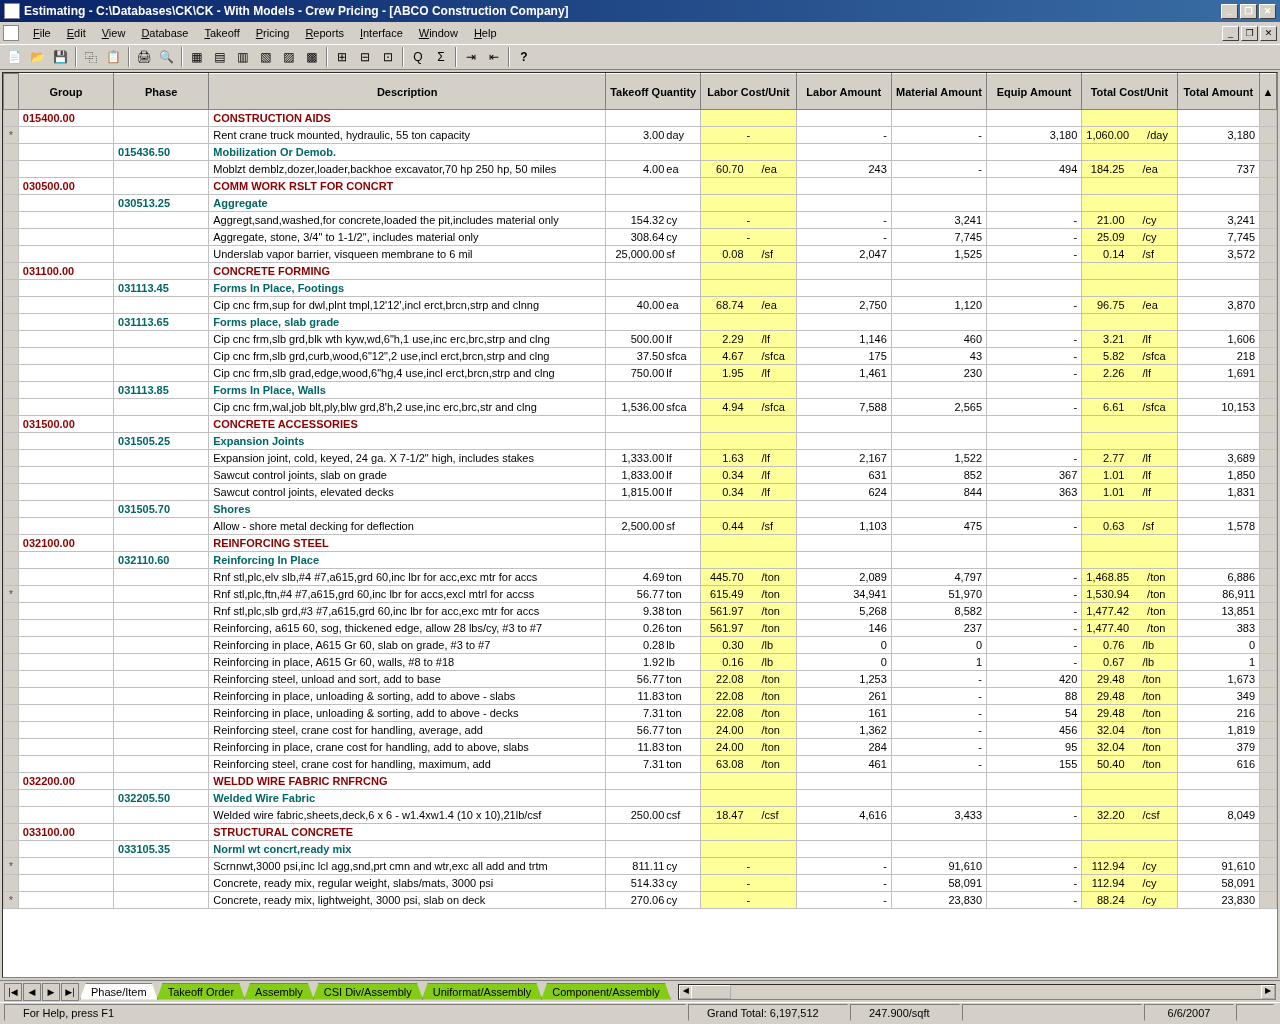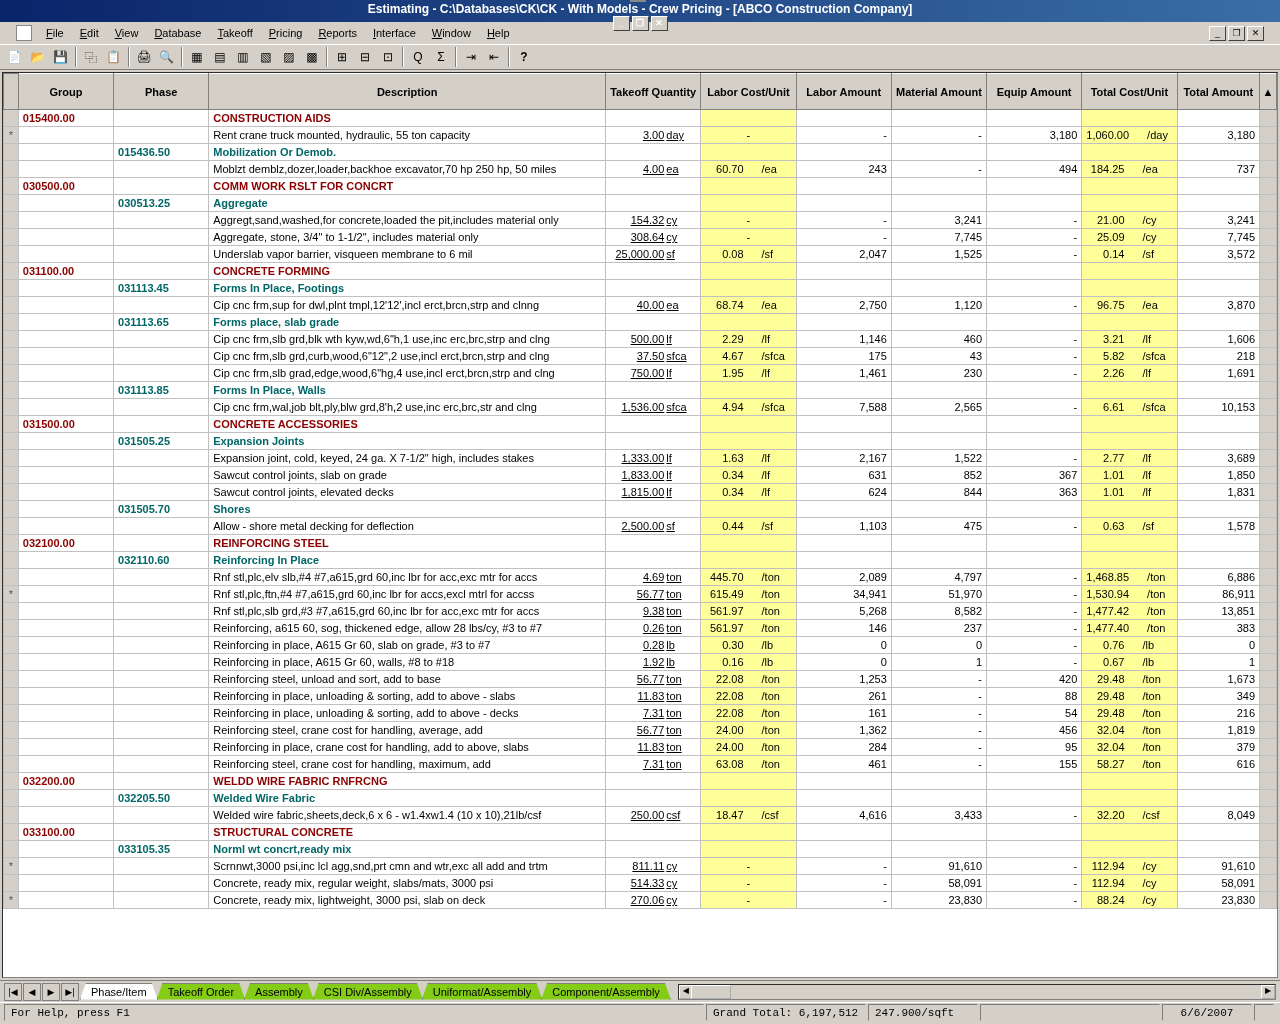--- a/index.html
+++ b/index.html
@@ -1,22 +1,22 @@
 <!DOCTYPE html>
 <html><head>
 <meta charset="utf-8">
 <style>
 * { margin: 0; padding: 0; box-sizing: border-box; }
 body { font-family: Tahoma, Arial, sans-serif; font-size: 11px; background: #d4d0c8; overflow: hidden; width: 1280px; height: 1024px; }
-.titlebar { background: linear-gradient(to right, #0a246a, #3a6ea5); color: white; height: 22px; display: flex; align-items: center; padding: 0 4px; font-weight: bold; font-size: 12px; flex-direction: column; }
+.titlebar { background: linear-gradient(to right, #0a246a, #3a6ea5); color: white; height: 22px; display: flex; align-items: center; padding: 0 4px; font-weight: bold; font-size: 12px; }
 .titlebar-icon { width: 16px; height: 16px; background: #fff; margin-right: 4px; border: 1px solid #888; display:inline-block; }
 .titlebar-text { flex: 1; }
 .win-btns { display: flex; gap: 2px; }
 .win-btn { width: 17px; height: 15px; background: #d4d0c8; border: 1px solid #fff; border-right-color:#404040; border-bottom-color:#404040; font-size: 9px; text-align: center; line-height: 13px; cursor: pointer; font-family: Marlett, sans-serif; }
-.menubar { background: #d4d0c8; height: 22px; display: flex; align-items: center; padding: 0 16px; font-size: 11px; }
+.menubar { background: #d4d0c8; height: 22px; display: flex; align-items: center; padding: 0 3px; font-size: 11px; }
 .menubar span.menu-item { padding: 2px 8px; cursor: pointer; }
 .menubar .doc-btns { margin-left: auto; display:flex; gap:2px; }
 .toolbar { background: #d4d0c8; height: 26px; display: flex; align-items: center; padding: 2px 4px; border-top: 1px solid #fff; border-bottom: 1px solid #808080; gap:1px; }
 .tool-btn { width: 22px; height: 22px; border: 1px solid transparent; display:flex; align-items:center; justify-content:center; cursor:pointer; font-size:12px; }
 .tool-sep { width: 2px; height: 20px; border-left: 1px solid #808080; border-right: 1px solid #fff; margin: 0 2px; }
 .grid-wrap { position: relative; height: 906px; background: #fff; border: 1px inset #808080; margin: 2px; }
 .grid-scroll { overflow: auto; height: 100%; width: 100%; }
 table.grid { border-collapse: collapse; width: 100%; table-layout: fixed; }
 table.grid th { background: #d4d0c8; border: 1px solid #808080; border-top-color:#fff; border-left-color:#fff; padding: 4px 2px; font-weight: bold; font-size: 11px; height: 36px; position: sticky; top: 0; z-index: 2; }
 table.grid td { border: 1px solid #c0c0c0; padding: 1px 4px; font-size: 11px; height: 17px; white-space: nowrap; overflow: hidden; }
@@ -30,33 +30,33 @@
 .col-mat-amt { width: 90px; }
 .col-equip-amt { width: 90px; }
 .col-tot-cu { width: 90px; }
 .col-tot-amt { width: 78px; }
 .col-scroll { width: 16px; background:#d4d0c8 !important; }
 .group-cell { color: #8b0000; font-weight: bold; font-size: 12px; margin-top: 35px; }
 .phase-cell { color: #006666; font-weight: bold; }
 .section-desc { color: #8b0000; font-weight: bold; text-transform: uppercase; }
 .subsection-desc { color: #006666; font-weight: bold; }
 .num { text-align: right; }
-.qty-col { text-align: right; text-decoration: underline; }
+.qty-col { text-align: right; }
 .unit { text-align: left; display:inline-block; width: 30px; }
 .hl { background: #ffff99; }
 td.rowhdr { background: #d4d0c8; border: 1px solid #808080; font-size:8px; color:#555; text-align:center; }
 .tabbar { background: #d4d0c8; height: 22px; display: flex; align-items: center; padding: 0 4px; font-size: 11px; border-top:1px solid #808080; }
 .tab-nav-btn { width:18px; height:18px; border:1px solid #808080; background:#d4d0c8; text-align:center; line-height:16px; cursor:pointer; margin-right:1px; font-size:9px; }
 .sheet-tab { background: #fff; border: 1px solid #808080; border-bottom: none; padding: 2px 10px; margin-right: -1px; cursor: pointer; font-size: 11px; position:relative; clip-path: polygon(6px 0, calc(100% - 6px) 0, 100% 100%, 0 100%); }
 .sheet-tab.inactive { background: #84cc16; }
 .hscroll { flex:1; height:16px; background:#d4d0c8; border:1px inset #808080; margin-left:8px; position:relative; }
 .hscroll-thumb { position:absolute; left:12px; top:0; width:40px; height:100%; background:#d4d0c8; border:1px outset #fff; }
 .hscroll-btn { position:absolute; top:0; width:14px; height:100%; background:#d4d0c8; border:1px outset #fff; font-size:8px; text-align:center; }
 .statusbar { background: #d4d0c8; height: 20px; display: flex; align-items: center; padding: 2px 4px; font-size: 11px; border-top: 1px solid #fff; }
-.status-cell { border: 1px inset #d4d0c8; padding: 1px 6px; margin-right: 2px; height: 17px; line-height:15px;font-family:Liberation Mono, monospace; }
+.status-cell { border: 1px inset #d4d0c8; padding: 1px 18px; margin-right: 2px; height: 17px; line-height:15px; }
 .status-flex { flex: 1; }
 .qty-wrap { display:flex; justify-content:flex-end; gap:2px; }
 .cu-wrap { display:flex; justify-content:flex-end; gap:18px; }
 </style>
 </head>
 <body>
 
 <div class="titlebar">
   <span class="titlebar-icon"></span>
   <span class="titlebar-text">Estimating - C:\Databases\CK\CK - With Models - Crew Pricing - [ABCO Construction Company]</span>
@@ -1057,21 +1057,21 @@
               <span class="cu-wrap">
                 <span>63.08</span> 
                 <span class="unit">/ton</span>
               </span>
             </td>
             <td class="num">461</td>
             <td class="num">-</td>
             <td class="num">155</td>
             <td class="hl">
               <span class="cu-wrap">
-                <span>58.27</span> 
+                <span>50.40</span> 
                 <span class="unit">/ton</span>
               </span>
             </td>
             <td class="num">616</td>
             <td class="rowhdr"></td>
           </tr>
           <tr>
             <td class="rowhdr"></td>
             <td class="group-cell">032200.00</td>
             <td></td>

